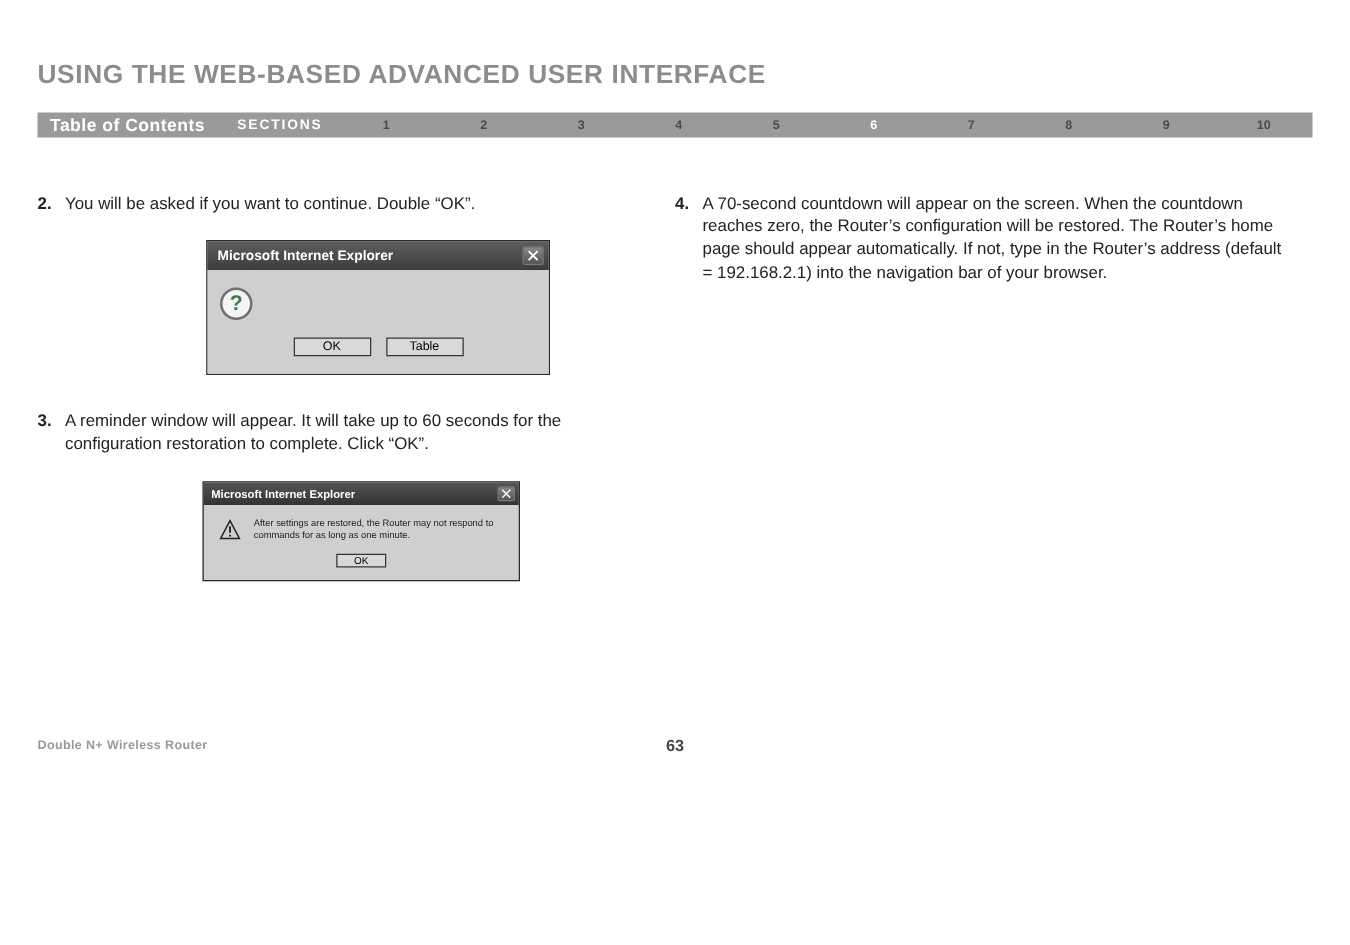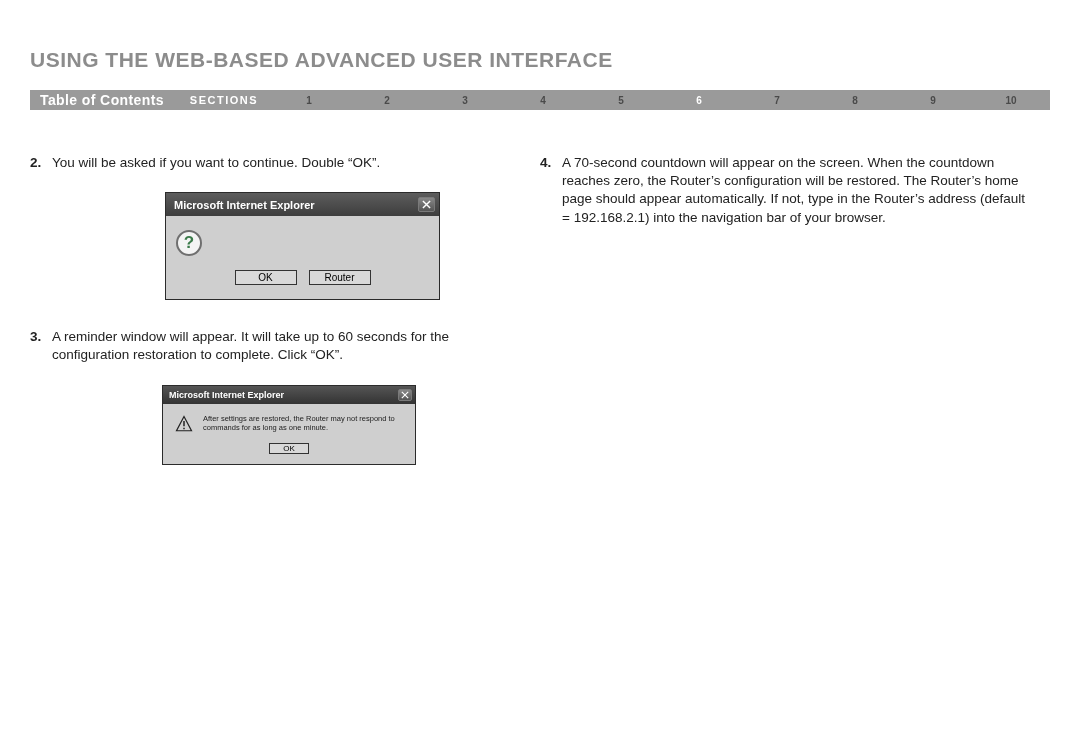--- a/index.html
+++ b/index.html
@@ -86,21 +86,21 @@
                   <path d="M1 1 L9 9 M9 1 L1 9" stroke="#fff" stroke-width="1.6"></path>
                 </svg>
             </span>
           </div>
           <div class="dlg-body1">
             <div class="dlg-row1">
               <div class="q-icon">?</div>
             </div>
             <div class="dlg-btns">
               <div class="winbtn">OK</div>
-              <div class="winbtn">Router</div>
+              <div class="winbtn">Table</div>
             </div>
           </div>
         </div>
       </div>
 
       <div class="step">
         <div class="step-num">3.</div>
         <div class="step-text">A reminder window will appear. It will take up to 60 seconds for the configuration restoration to complete. Click “OK”.</div>
       </div>
 
@@ -133,14 +133,18 @@
     </div>
 
     <div class="col col-right">
       <div class="step">
         <div class="step-num">4.</div>
         <div class="step-text">A 70-second countdown will appear on the screen. When the countdown reaches zero, the Router’s configuration will be restored. The Router’s home page should appear automatically. If not, type in the Router’s address (default = 192.168.2.1) into the navigation bar of your browser.</div>
       </div>
     </div>
   </div>
 
+  <div class="footer">
+    <span class="footer-product">Double N+ Wireless Router</span>
+    <span class="footer-page">63</span>
+  </div>
 
 </div>
 
 </body></html>

